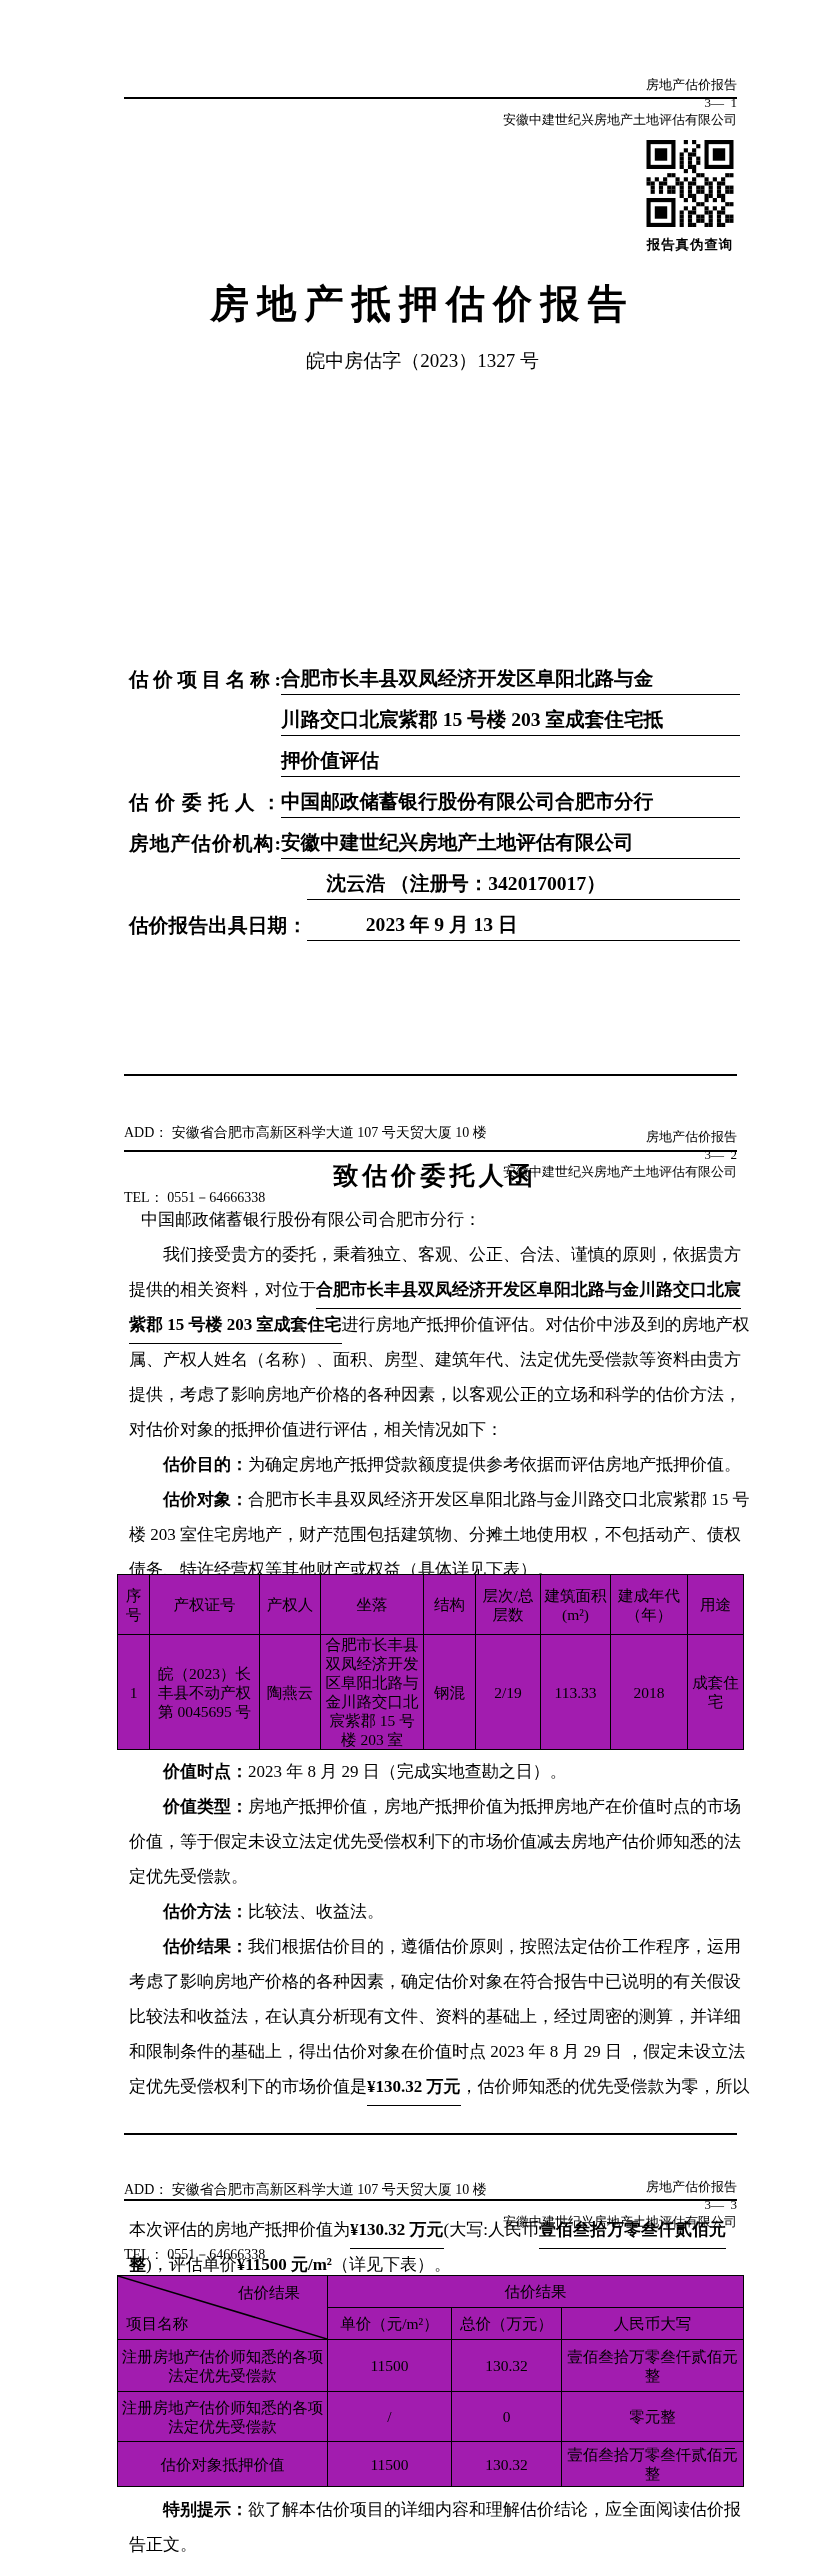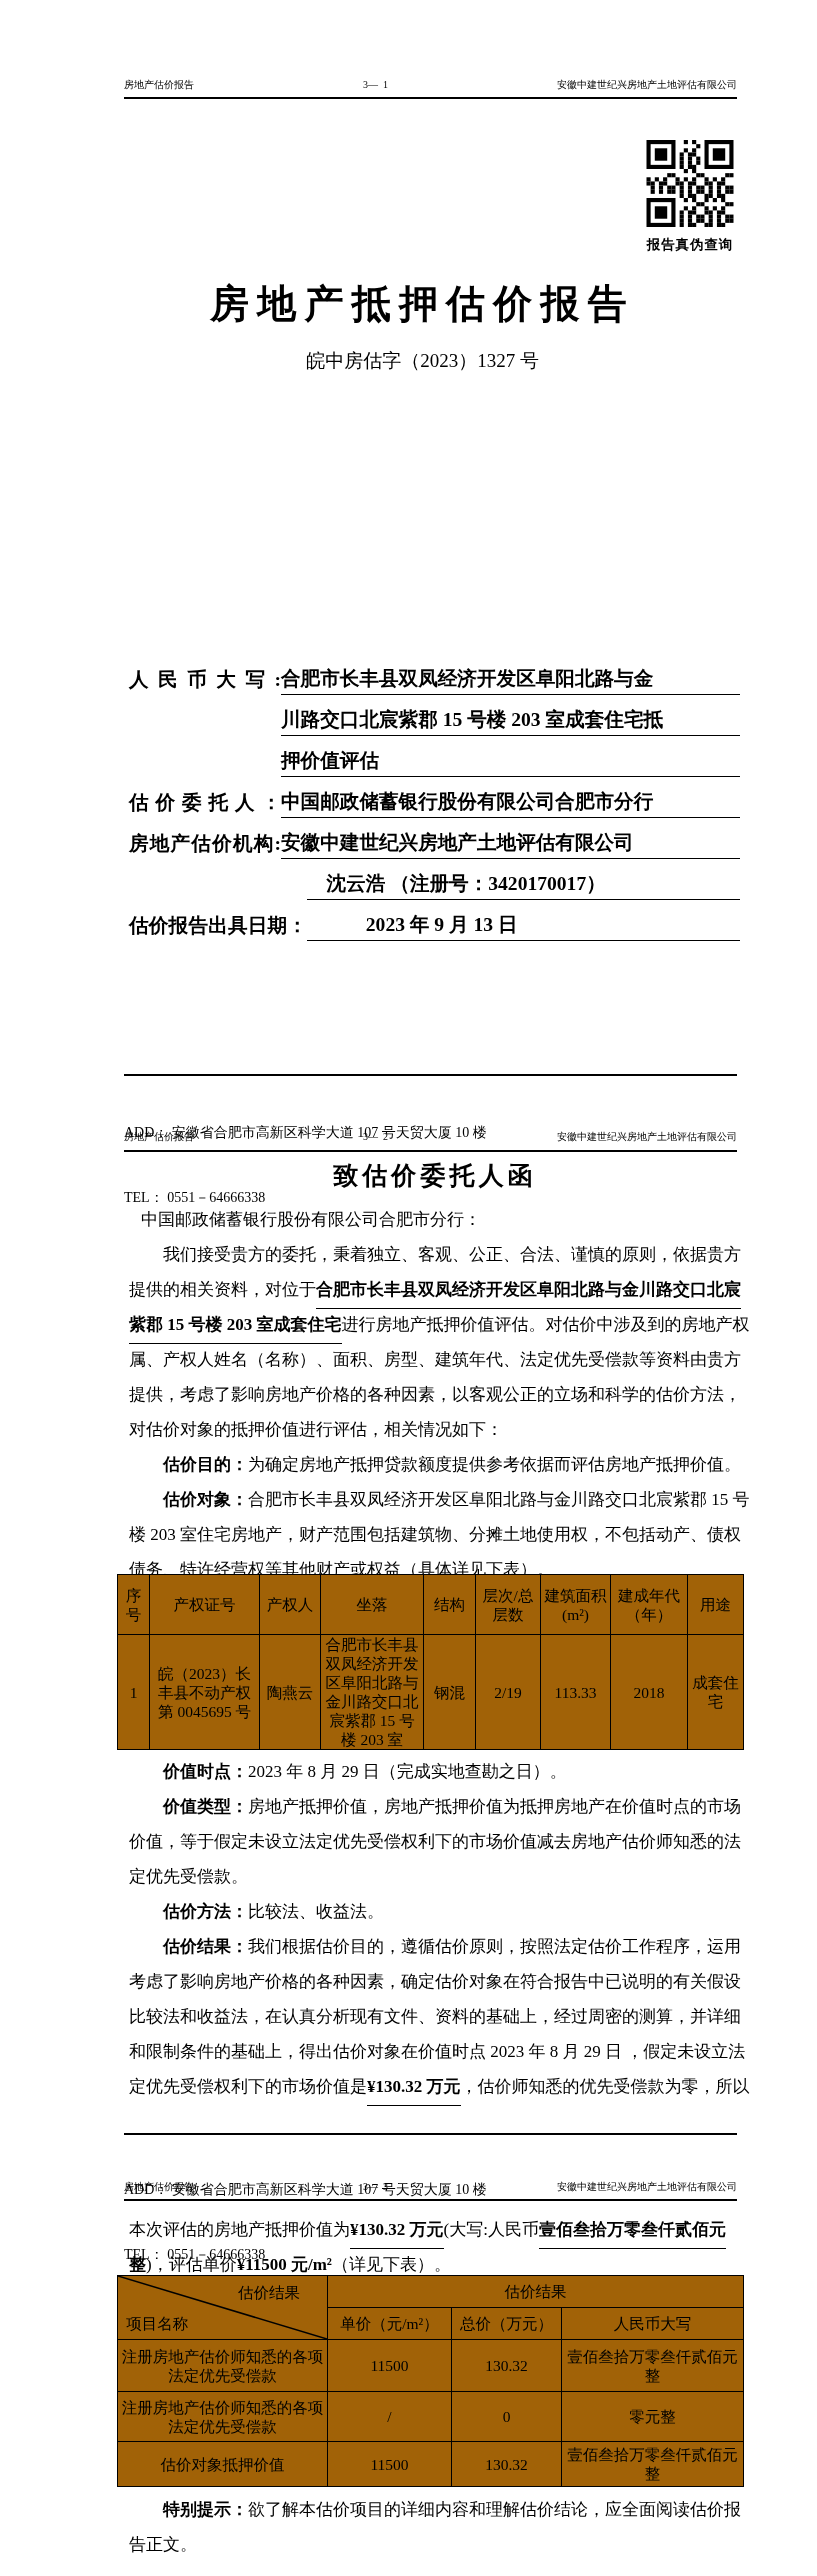--- a/index.html
+++ b/index.html
@@ -8,21 +8,21 @@
     width:818px;
     height:3300px;
     background:#ffffff;
     color:#000;
     font-family:"Liberation Serif","DejaVu Serif",serif;
   }
   *{box-sizing:border-box;}
   .abs{position:absolute;}
 
   
-  .pagehead{left:124px;width:613px;display:flex;justify-content:space-between;align-items:flex-end;font-size:10px;line-height:17.5px;}
+  .pagehead{left:124px;width:613px;display:flex;align-items:flex-end;font-size:13px;line-height:17.5px;flex-direction:column;}
   .pagehead .hc{white-space:pre;}
   .rule{left:124px;width:613px;background:#000;}
   .pagefoot{left:124px;width:613px;font-size:14px;line-height:21.6px;white-space:pre;}
 
   
   #qr-block{left:646px;top:140px;width:88px;text-align:center;}
   #qr-svg{width:88px;height:87px;display:block;background:#fff;}
   #qr-caption{margin-top:9.3px;font-size:13.4px;font-weight:bold;letter-spacing:1px;}
 
   
@@ -39,21 +39,21 @@
   
   .textblock{left:129px;width:612px;font-size:17px;}
   .bodyline{height:35px;line-height:35px;white-space:nowrap;}
   .bodyline.indent{padding-left:34px;}
   .f-b{font-weight:bold;}
   .f-u{border-bottom:1px solid #000;padding-bottom:9px;}
   #letter-title{height:36px;line-height:36px;text-align:center;font-size:25px;font-weight:bold;letter-spacing:4.1px;margin-bottom:8.2px;}
   #letter-addressee{height:35px;line-height:35px;font-weight:normal;white-space:nowrap;margin-left:12px;}
 
   
-  table{border-collapse:collapse;table-layout:fixed;background:#a16207;}
+  table{border-collapse:collapse;table-layout:fixed;background:#a21caf;}
   td,th{border:1px solid #000;text-align:center;vertical-align:middle;font-weight:normal;padding:0 3.1px;}
   #table1{left:117px;top:1574px;width:625px;font-size:15.5px;}
   #table1 td,#table1 th{line-height:19px;}
   #table1 .c0{width:32px}#table1 .c1{width:110px}#table1 .c2{width:61px}#table1 .c3{width:103px}#table1 .c4{width:52px}
   #table1 .c5{width:65px}#table1 .c6{width:70px}#table1 .c7{width:77px}#table1 .c8{width:56px}
   #table1 .t1-head{height:60px;}
   #table1 .t1-data{height:113px;}
 
   #table2{left:117px;top:2275px;width:625px;font-size:15.5px;}
   #table2 td{line-height:19px;}
@@ -208,21 +208,21 @@
       <rect x="144" y="160" width="8" height="8" fill="#000"></rect>
     </svg>
   <div id="qr-caption">报告真伪查询</div>
 </div>
 
 <div class="abs" id="main-title">房地产抵押估价报告</div>
 <div class="abs" id="doc-no">皖中房估字（2023）1327 号</div>
 
 <div class="abs" id="info-block">
     <div class="info-line">
-      <span class="info-label">人民币大写:</span>
+      <span class="info-label">估价项目名称:</span>
       <span class="info-value">合肥市长丰县双凤经济开发区阜阳北路与金</span>
     </div>
     <div class="info-line">
       <span class="info-label"></span>
       <span class="info-value">川路交口北宸紫郡 15 号楼 203 室成套住宅抵</span>
     </div>
     <div class="info-line">
       <span class="info-label"></span>
       <span class="info-value">押价值评估</span>
     </div>

